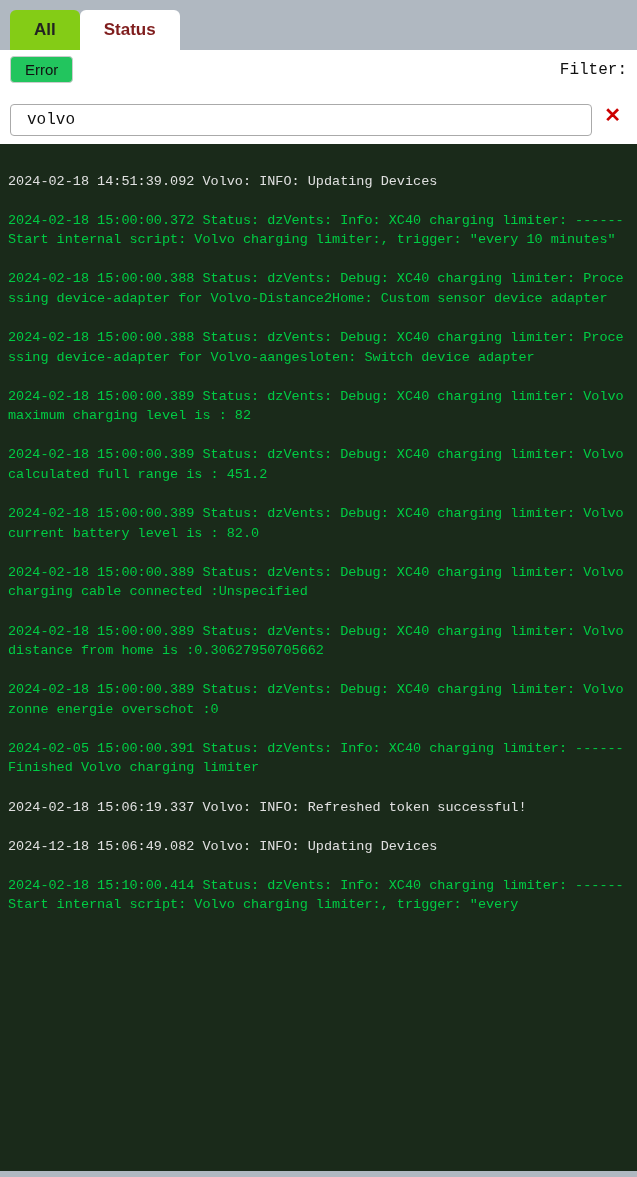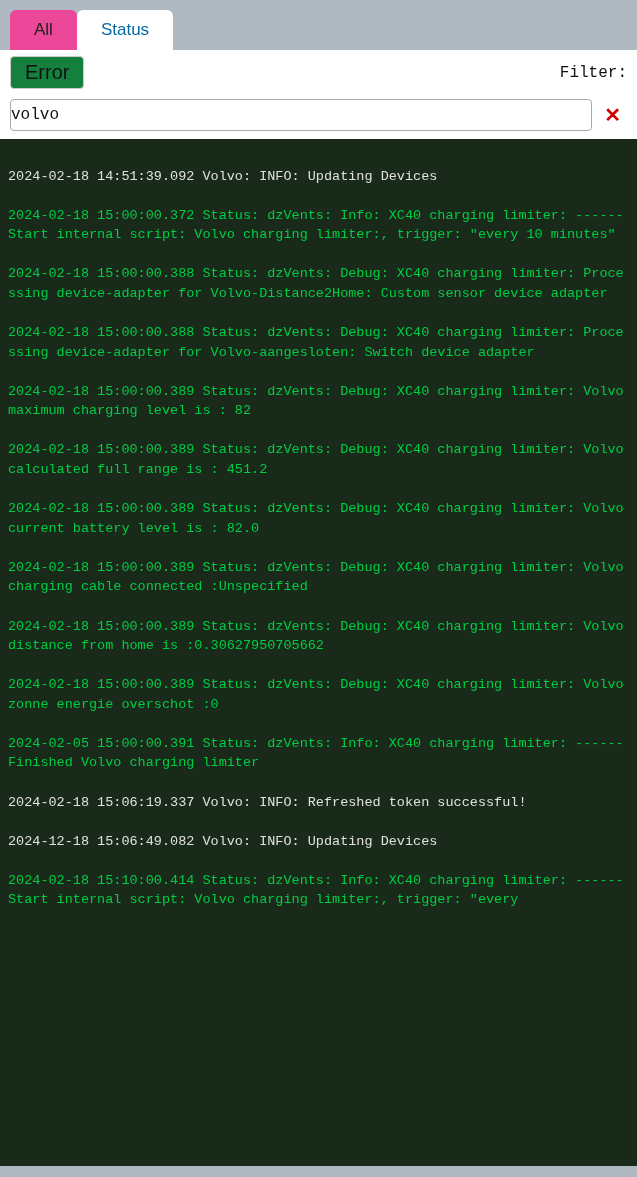--- a/index.html
+++ b/index.html
@@ -15,75 +15,76 @@
       background: #b0b8c1;
       padding: 10px 10px 0 10px;
       display: flex;
       gap: 0;
     }
 
     .tab {
       padding: 10px 24px;
       border-radius: 6px 6px 0 0;
       font-size: 17px;
-      font-weight: 400;
+      font-weight: 700;
       cursor: pointer;
       border: none;
-      background: #ec4899;
+      background: #84cc16;
       color: #222;
     }
     .tab.active {
       background: #ffffff;
-      color: #0369a1;
-      font-weight: 400;
+      color: #7f1d1d;
+      font-weight: 700;
     }
 
     .filter-row {
       background: #ffffff;
       display: flex;
       align-items: center;
       padding: 6px 10px;
       gap: 10px;
     }
 
     .filter-label-right {
       margin-left: auto;
       font-size: 16px;
       font-weight: 500;
       color: #111;
     }
 
     .error-badge {
-      background: #15803d;
+      background: #22c55e;
       border: 1px solid #ccc;
       border-radius: 4px;
       padding: 4px 14px;
-      font-size: 20px;
+      font-size: 15px;
       color: #111;
       cursor: pointer;
     }
 
     .search-row {
       background: #ffffff;
       display: flex;
       align-items: center;
       padding: 4px 10px 8px 10px;
       gap: 6px;
     }
 
     .search-input {
       flex: 1;
       background: #ffffff;
       border: 1.5px solid #aaa;
       border-radius: 4px;
-      padding: 6px 0;
+      padding: 6px 16px;
       font-size: 16px;
       font-family: 'Courier New', Courier, monospace;
       color: #111;
       outline: none;
+      margin-top: 11px;
     }
 
     .clear-btn {
       background: none;
       border: none;
       color: #cc0000;
       font-size: 20px;
       font-weight: bold;
       cursor: pointer;
       padding: 2px 6px;

